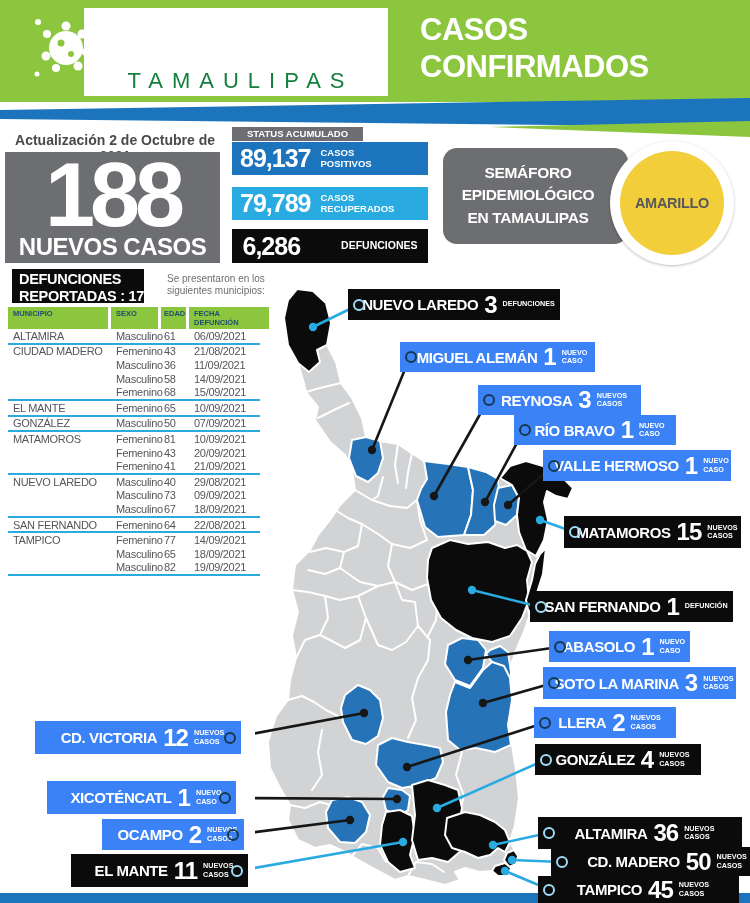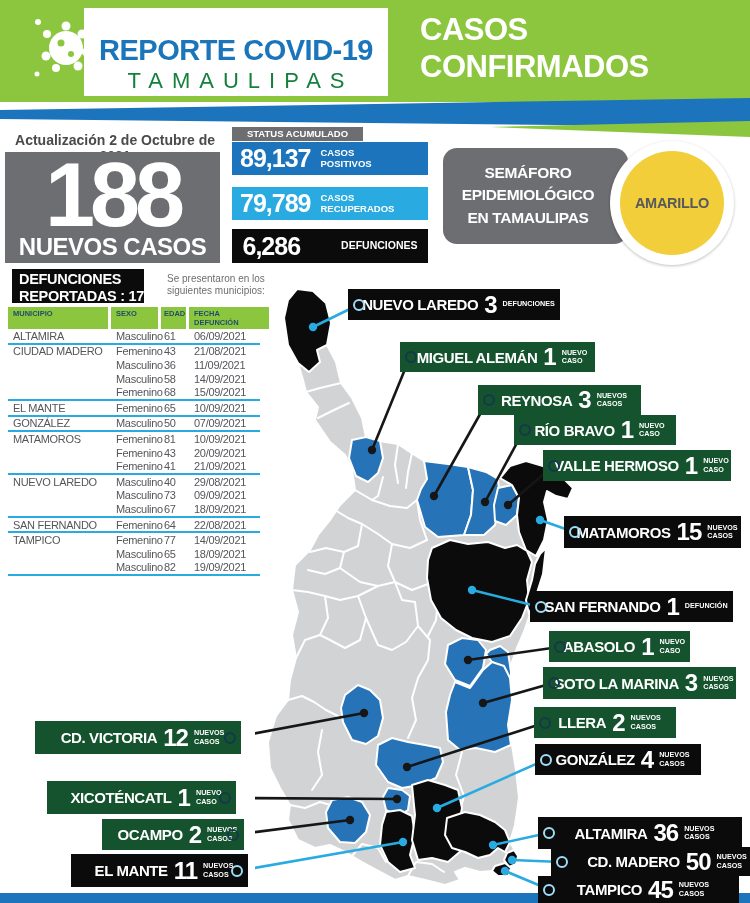--- a/index.html
+++ b/index.html
@@ -57,21 +57,21 @@
   .t-head .c-edad{padding-left:3px;}
   .t-row{display:grid;grid-template-columns:100px 47px 25px 80px;column-gap:3px;
          height:13.6px;align-items:center;font-size:11px;color:#55565A;letter-spacing:-0.3px;}
   .t-row span{padding-left:5px;white-space:nowrap;}
   .t-row .c-edad{padding-left:3px;}
   .t-row.sep{border-bottom:2px solid #29ABE2;}
   
   .map-svg{position:absolute;left:255px;top:280px;width:325px;height:615px;z-index:1;}
   .map-label{position:absolute;z-index:3;display:flex;align-items:center;justify-content:center;
              color:#fff;white-space:nowrap;box-sizing:border-box;padding:0 14px;}
-  .map-label.blue{background:#14532d;}
+  .map-label.blue{background:#3b82f6;}
   .map-label.black{background:#0B0B0B;}
   .map-label .ring{position:absolute;width:8px;height:8px;border-radius:50%;
                    border:2.5px solid #16384C;top:50%;margin-top:-6px;}
   .map-label.black .ring{border-color:#9FDCF6;}
   .map-label .ring.rl{left:5px;}
   .map-label .ring.rr{right:5px;}
   .map-label .name{font-size:15px;font-weight:800;letter-spacing:-0.4px;margin:0 6px 0 9px;}
   .map-label .num{font-size:24px;font-weight:800;letter-spacing:-1px;line-height:1;margin-right:6px;}
   .map-label .unit{display:flex;flex-direction:column;font-size:7.2px;font-weight:800;
                    line-height:1.15;text-align:left;}
@@ -96,21 +96,20 @@
         <circle cx="58" cy="6" r="2.5"></circle>
       <circle cx="3" cy="60" r="2.5"></circle>
         <circle cx="60" cy="62" r="3"></circle>
     </g>
     <g fill="#8CC63F">
       <circle cx="27" cy="29" r="3.5"></circle>
         <circle cx="37" cy="40" r="3"></circle>
     </g>
   </svg>
   <div class="logo-box">
-    <div class="logo-t1">REPORTE COVID-19</div>
     <div class="logo-t2">TAMAULIPAS</div>
   </div>
   <div class="hdr-right">
     <div>CASOS</div>
     <div>CONFIRMADOS</div>
   </div>
   <svg class="stripe" viewBox="0 0 750 46">
     <polygon points="0,14 750,2 750,31 0,23" fill="#1C75BC"></polygon>
     <polygon points="490,31 750,25 750,41" fill="#8CC63F"></polygon>
   </svg>

